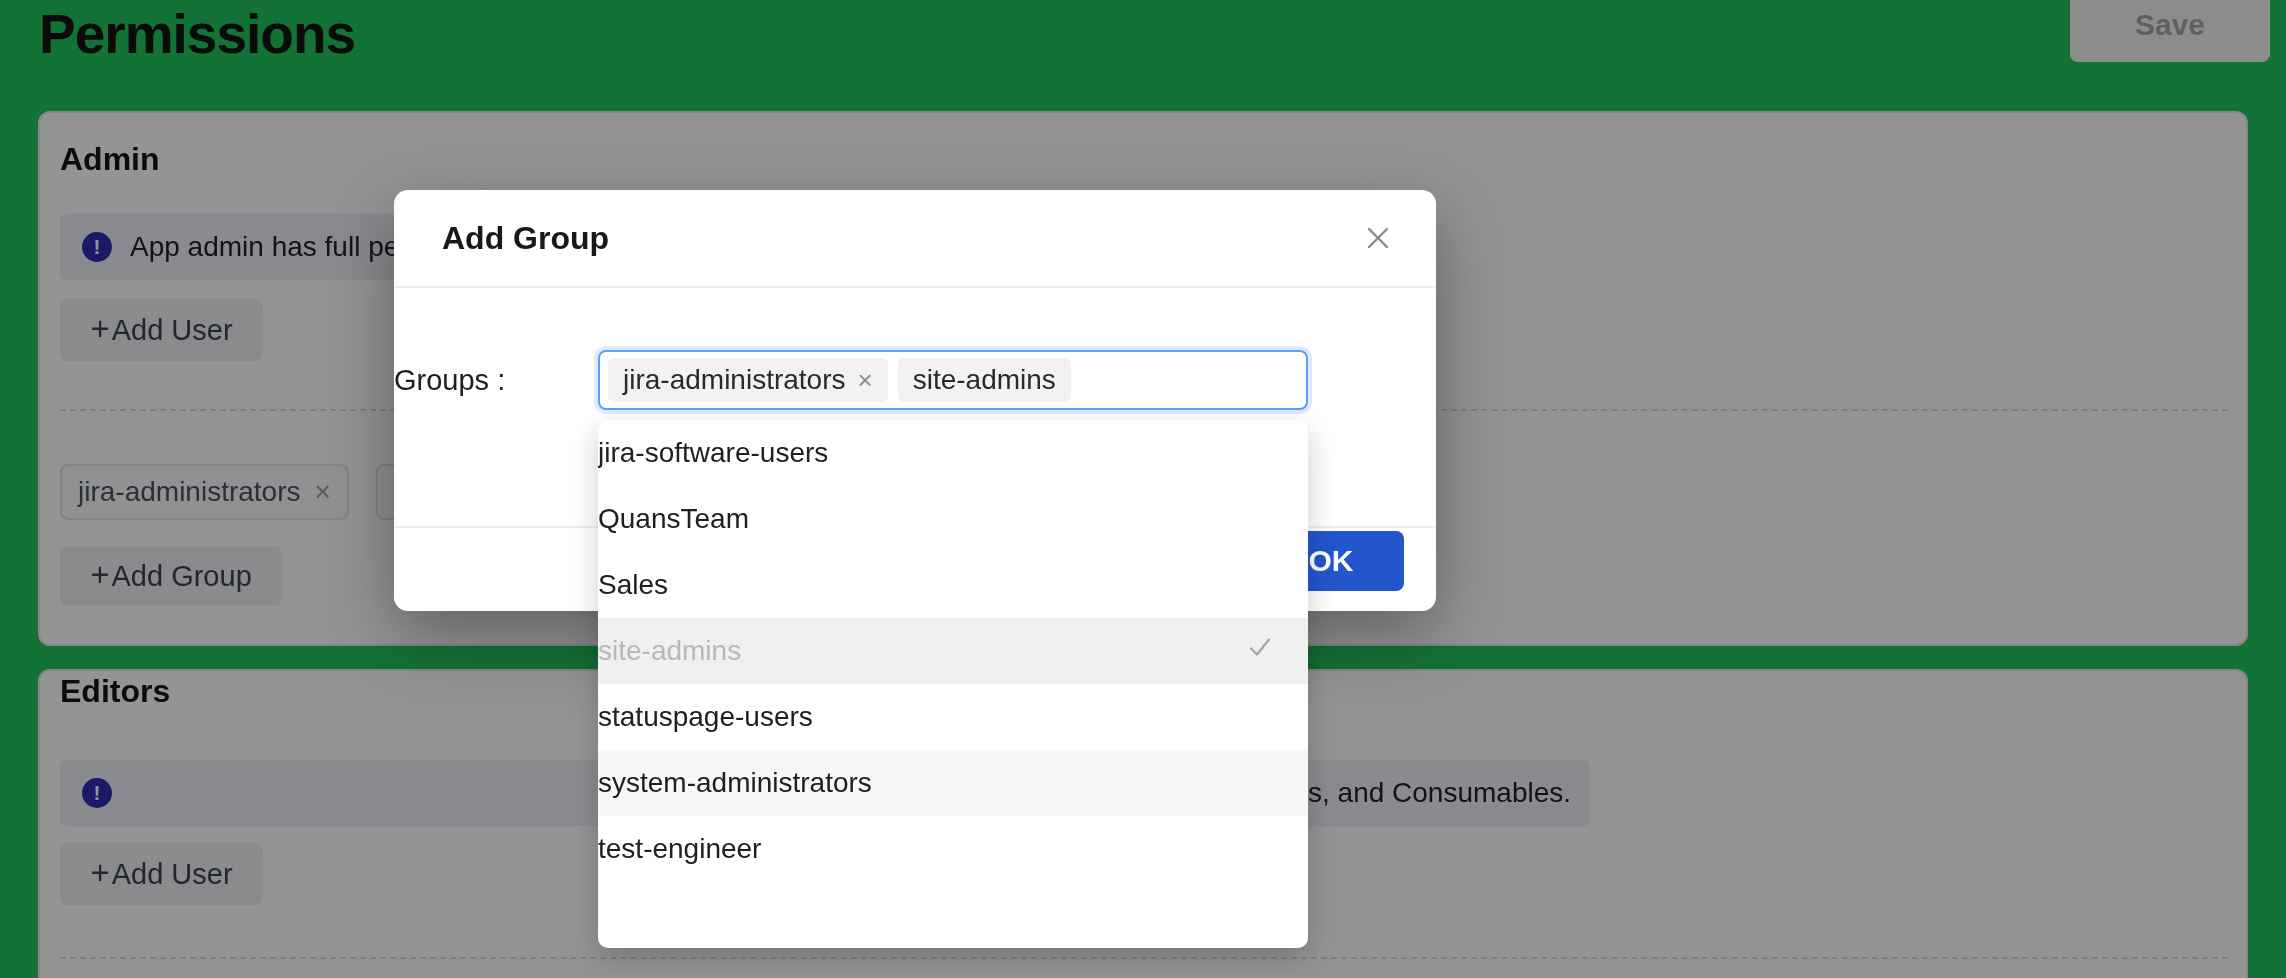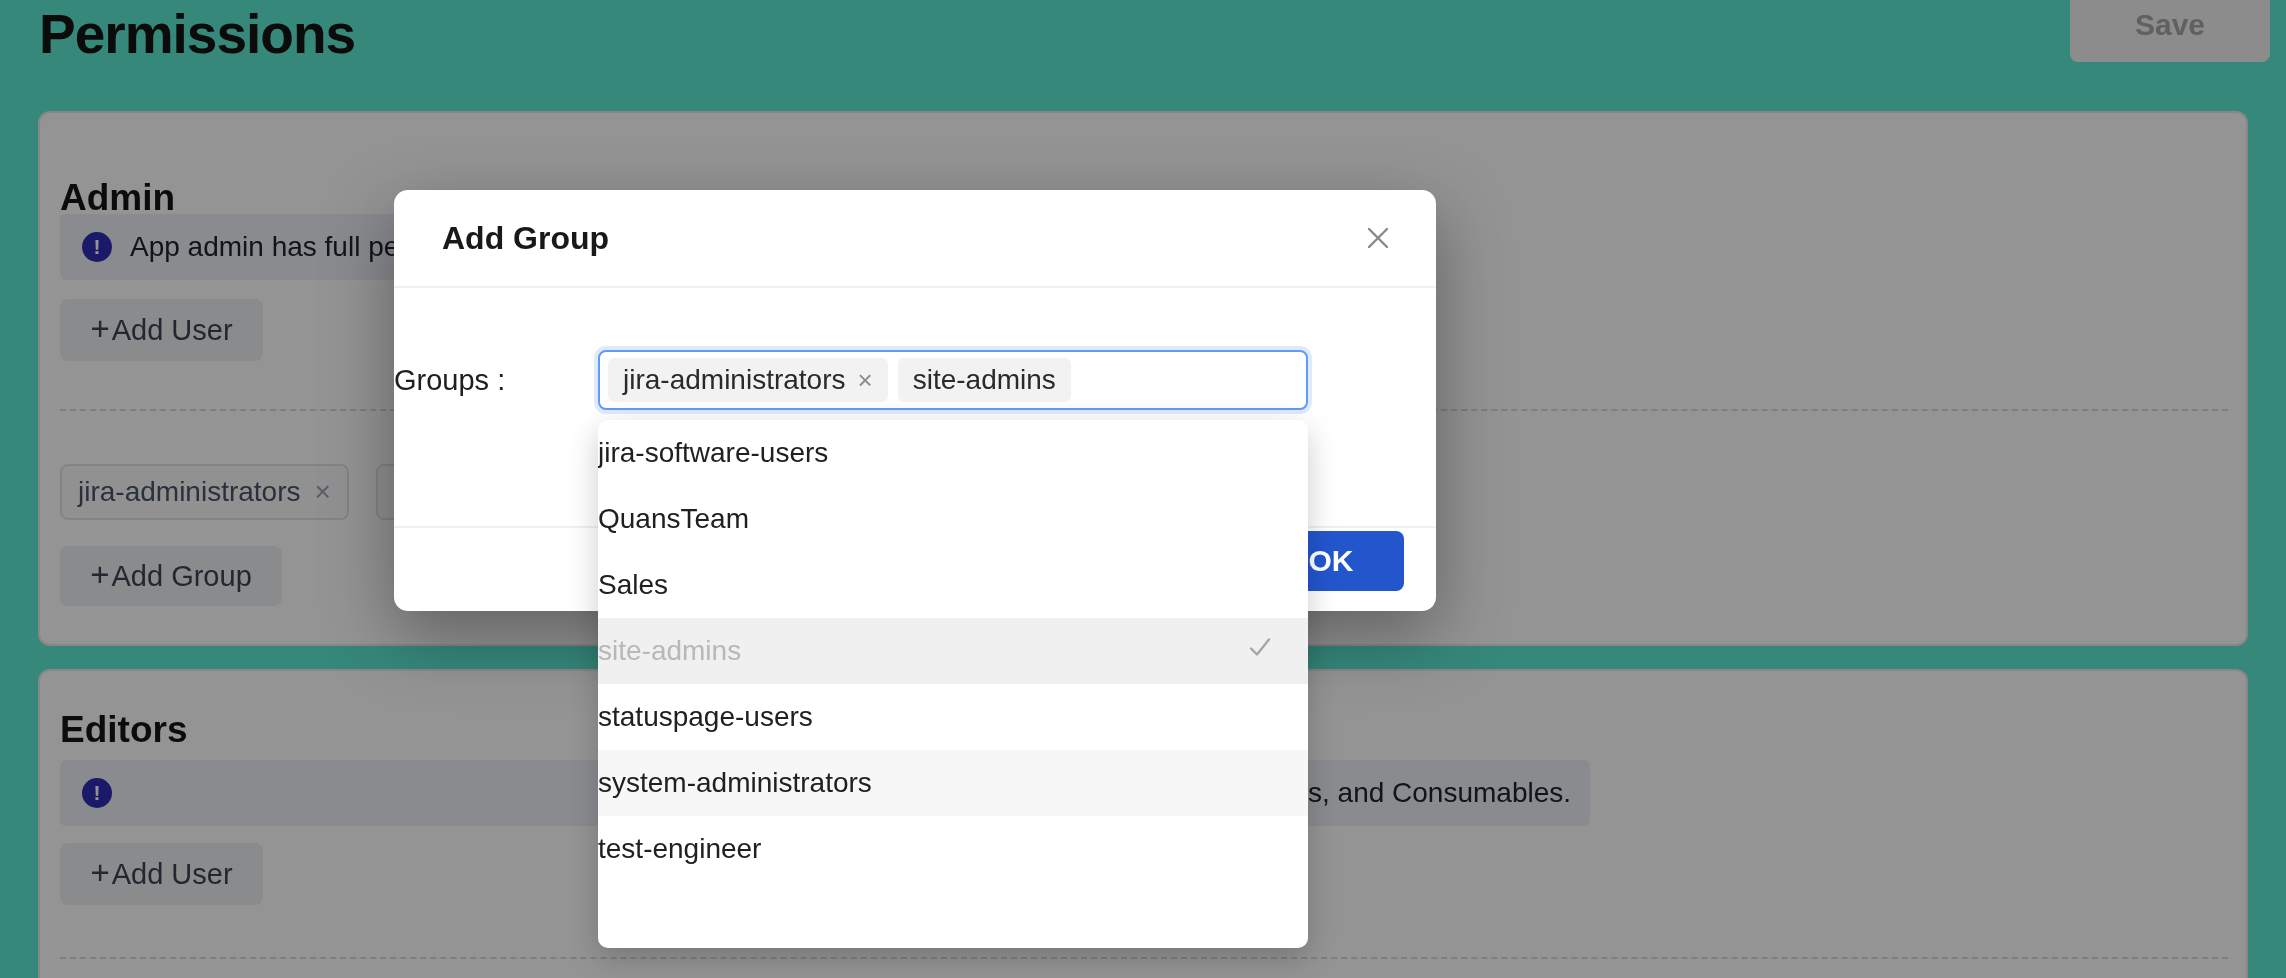--- a/index.html
+++ b/index.html
@@ -1,32 +1,32 @@
 <!DOCTYPE html>
 <html><head>
 <meta charset="utf-8">
 <style>
   * { margin:0; padding:0; box-sizing:border-box; }
   html,body { width:2286px; height:978px; overflow:hidden; background:#fff;
               font-family:"Liberation Sans", sans-serif; }
-  .stage { position:relative; width:2286px; height:978px; background:#5eead4; overflow:hidden; }
+  .stage { position:relative; width:2286px; height:978px; background:#22c55e; overflow:hidden; }
 
   
   .page-title { position:absolute; left:39px; top:2px; font-size:55px; font-weight:700;
                 color:#141414; letter-spacing:-1px; }
   .save-btn { position:absolute; left:2070px; top:-12px; width:200px; height:74px;
               background:#f2f2f2; border:none; border-radius:8px; color:#a6a6a6;
               font-size:30px; font-weight:600; font-family:inherit;
               display:flex; align-items:center; justify-content:center; }
 
   .card { position:absolute; left:38px; width:2210px; background:#fff;
           border:2px solid #e8e8e8; border-radius:12px; }
   .card-admin { top:111px; height:535px; }
   .card-editors { top:669px; height:380px; }
-  .card h2 { position:absolute; left:20px; font-size:37px; font-weight:700; color:#161616;margin-top:36px; }
+  .card h2 { position:absolute; left:20px; font-size:32px; font-weight:700; color:#161616; }
 
   .banner { position:absolute; left:20px; height:66px; background:#edeff7; border-radius:6px; }
   .banner .info-ic { position:absolute; left:22px; top:18px; width:30px; height:30px;
                      border-radius:50%; background:#2d2db5; color:#fff; font-size:21px;
                      font-weight:700; display:flex; align-items:center; justify-content:center; }
   .banner .btxt { position:absolute; left:70px; top:0; height:66px; line-height:66px;
                   font-size:28px; color:#22232e; white-space:nowrap; }
   .banner .btxt-r { position:absolute; top:0; height:66px; line-height:66px;
                     font-size:28px; color:#22232e; white-space:nowrap;text-align:right; }
 

